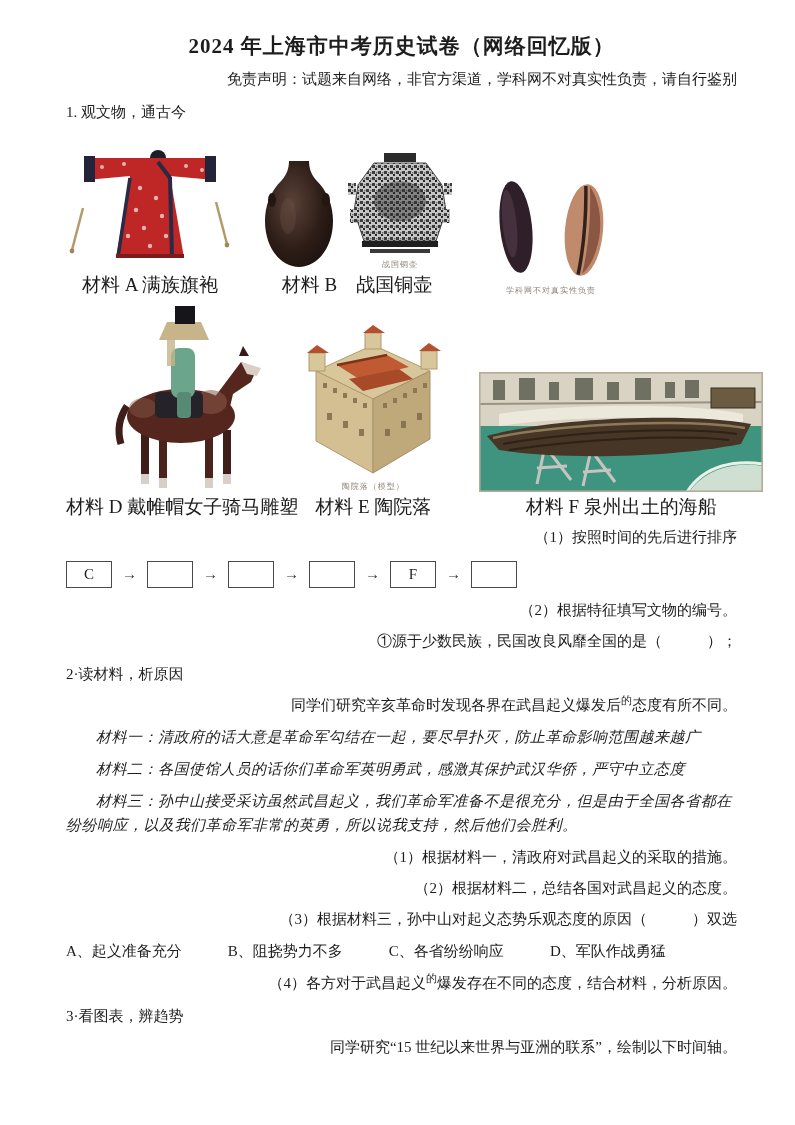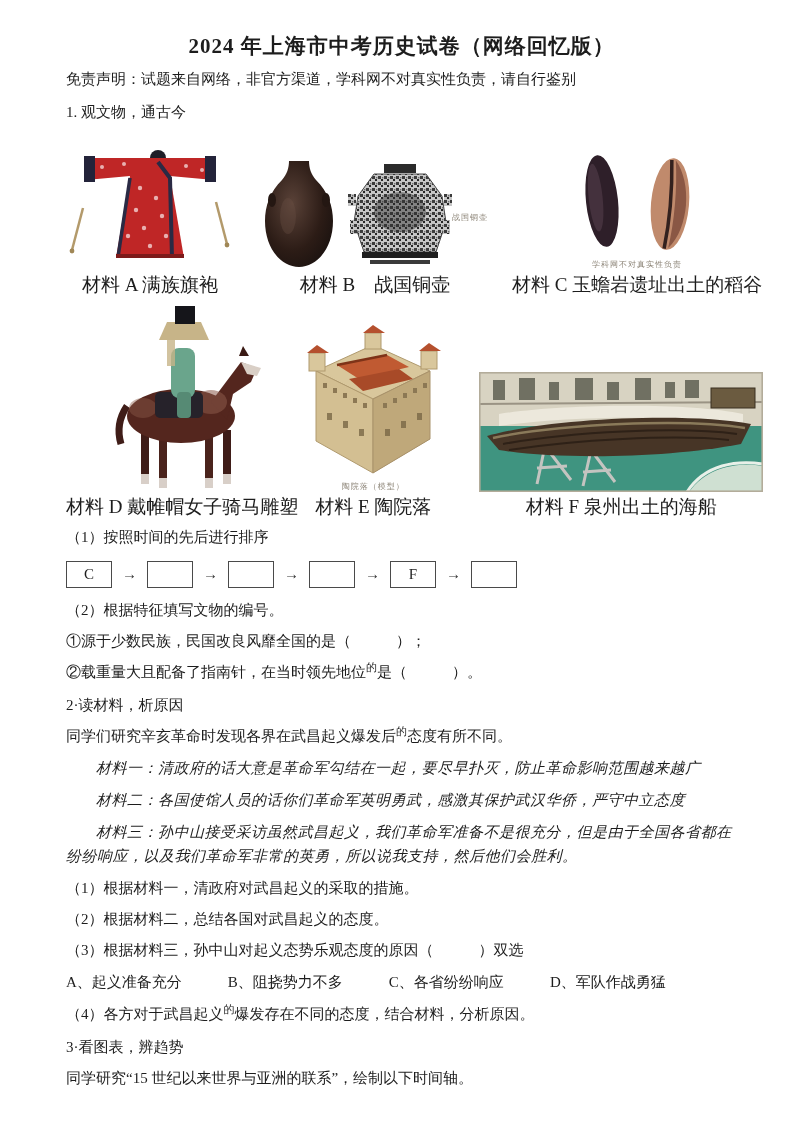--- a/index.html
+++ b/index.html
@@ -8,21 +8,21 @@
     width:795px; min-height:1125px; margin:0 auto; background:#fff;
     font-family:"Liberation Serif","DejaVu Serif",serif;
     color:#1d1d1d; font-size:15px;
     padding:32px 58px 40px 66px;
     position:relative;
   }
   .title {
     text-align:center; font-size:21px; font-weight:bold;
     letter-spacing:1px; 
   }
-  .line { line-height:24px; margin:7px 0; }
+  .line { line-height:24px; margin:7px 0;text-align:right; }
   .heading { line-height:24px; margin:9px 0 6px; }
   .sup { font-size:11px; vertical-align:super; line-height:0; }
 
   
   .figrow { display:flex; align-items:flex-end; margin:8px 0 4px; }
   .fig { display:flex; flex-direction:column; align-items:center; }
   .fig-images { display:flex; align-items:flex-end; }
   .subcap {
     font-size:8px; color:#8d8578; letter-spacing:1px; line-height:10px;
     margin-top:1px; filter:blur(.3px); white-space:nowrap;
@@ -103,21 +103,21 @@
               <stop offset="0%" stop-color="#5a4238"></stop>
               <stop offset="60%" stop-color="#2c1c16"></stop>
               <stop offset="100%" stop-color="#17100e"></stop>
             </radialGradient>
           </defs>
           <path d="M27 3 C27 10 25 16 20 22 C8 34 3 48 3 63 C3 90 19 109 37 109 C55 109 71 90 71 63 C71 48 66 34 54 22 C49 16 47 10 47 3 Z" fill="url(#potg)"></path>
           <ellipse cx="10" cy="42" rx="4" ry="7" fill="#241712"></ellipse>
           <ellipse cx="64" cy="42" rx="4" ry="7" fill="#241712"></ellipse>
           <ellipse cx="26" cy="58" rx="8" ry="18" fill="#6a5044" opacity="0.35"></ellipse>
         </svg>
-        <div style="display:flex;flex-direction:row;align-items:center;">
+        <div style="display:flex;flex-direction:column;align-items:center;">
           <svg width="104" height="106" viewBox="0 0 104 106">
             <defs>
               <pattern id="spk" width="6" height="6" patternUnits="userSpaceOnUse">
                 <rect width="6" height="6" fill="#c6c6c6"></rect>
                 <rect width="3" height="3" fill="#3c3c3c"></rect>
                 <rect x="3" y="3" width="2" height="2" fill="#262626"></rect>
                 <rect x="4" y="1" width="1.4" height="1.4" fill="#6f6f6f"></rect>
               </pattern>
             </defs>
             <rect x="36" y="0" width="32" height="9" fill="#2b2b2b"></rect>
@@ -142,21 +142,20 @@
           <ellipse cx="40" cy="52" rx="16" ry="46" fill="#2e1f29"></ellipse>
           <ellipse cx="34" cy="48" rx="7" ry="34" fill="#4a3642" opacity="0.8"></ellipse>
         </g>
         <g transform="rotate(5 108 55)">
           <ellipse cx="108" cy="55" rx="19" ry="46" fill="#c08a6c"></ellipse>
           <path d="M110 11 C114 40 114 72 110 99 C120 88 124 70 124 55 C124 38 119 22 110 11 Z" fill="#8a5744"></path>
           <path d="M106 11 C109 40 109 74 106 100" stroke="#33211e" stroke-width="3.5" fill="none"></path>
         </g>
       </svg>
       <div class="subcap">学科网不对真实性负责</div>
-      <div class="figcap">材料 C 玉蟾岩遗址出土的稻谷</div>
     </div>
   </div>
 
   <div class="figrow row2">
 
     <div class="fig fig-d">
       <svg width="182" height="188" viewBox="0 0 182 188">
         <path d="M36 102 Q24 120 30 140" stroke="#3f1d18" stroke-width="7" fill="none"></path>
         <rect x="50" y="128" width="8" height="50" fill="#3f1d18"></rect>
         <rect x="68" y="132" width="8" height="50" fill="#4a231c"></rect>
@@ -266,21 +265,20 @@
     <span class="seq-arrow">→</span>
     <span class="seq-box"></span>
     <span class="seq-arrow">→</span>
     <span class="seq-box">F</span>
     <span class="seq-arrow">→</span>
     <span class="seq-box"></span>
   </div>
 
   <div class="line">（2）根据特征填写文物的编号。</div>
   <div class="line">①源于少数民族，民国改良风靡全国的是（　　　）；</div>
-  <div class="line"><span>②载重量大且配备了指南针，在当时领先地位</span><span class="sup">的</span><span>是（　　　）。</span></div>
 
   <div class="heading">2·读材料，析原因</div>
   <div class="line"><span>同学们研究辛亥革命时发现各界在武昌起义爆发后</span><span class="sup">的</span><span>态度有所不同。</span></div>
 
   <div class="material-para">材料一：清政府的话大意是革命军勾结在一起，要尽早扑灭，防止革命影响范围越来越广</div>
   <div class="material-para">材料二：各国使馆人员的话你们革命军英明勇武，感激其保护武汉华侨，严守中立态度</div>
   <div class="material-para">材料三：孙中山接受采访虽然武昌起义，我们革命军准备不是很充分，但是由于全国各省都在纷纷响应，以及我们革命军非常的英勇，所以说我支持，然后他们会胜利。</div>
 
   <div class="line">（1）根据材料一，清政府对武昌起义的采取的措施。</div>
   <div class="line">（2）根据材料二，总结各国对武昌起义的态度。</div>

